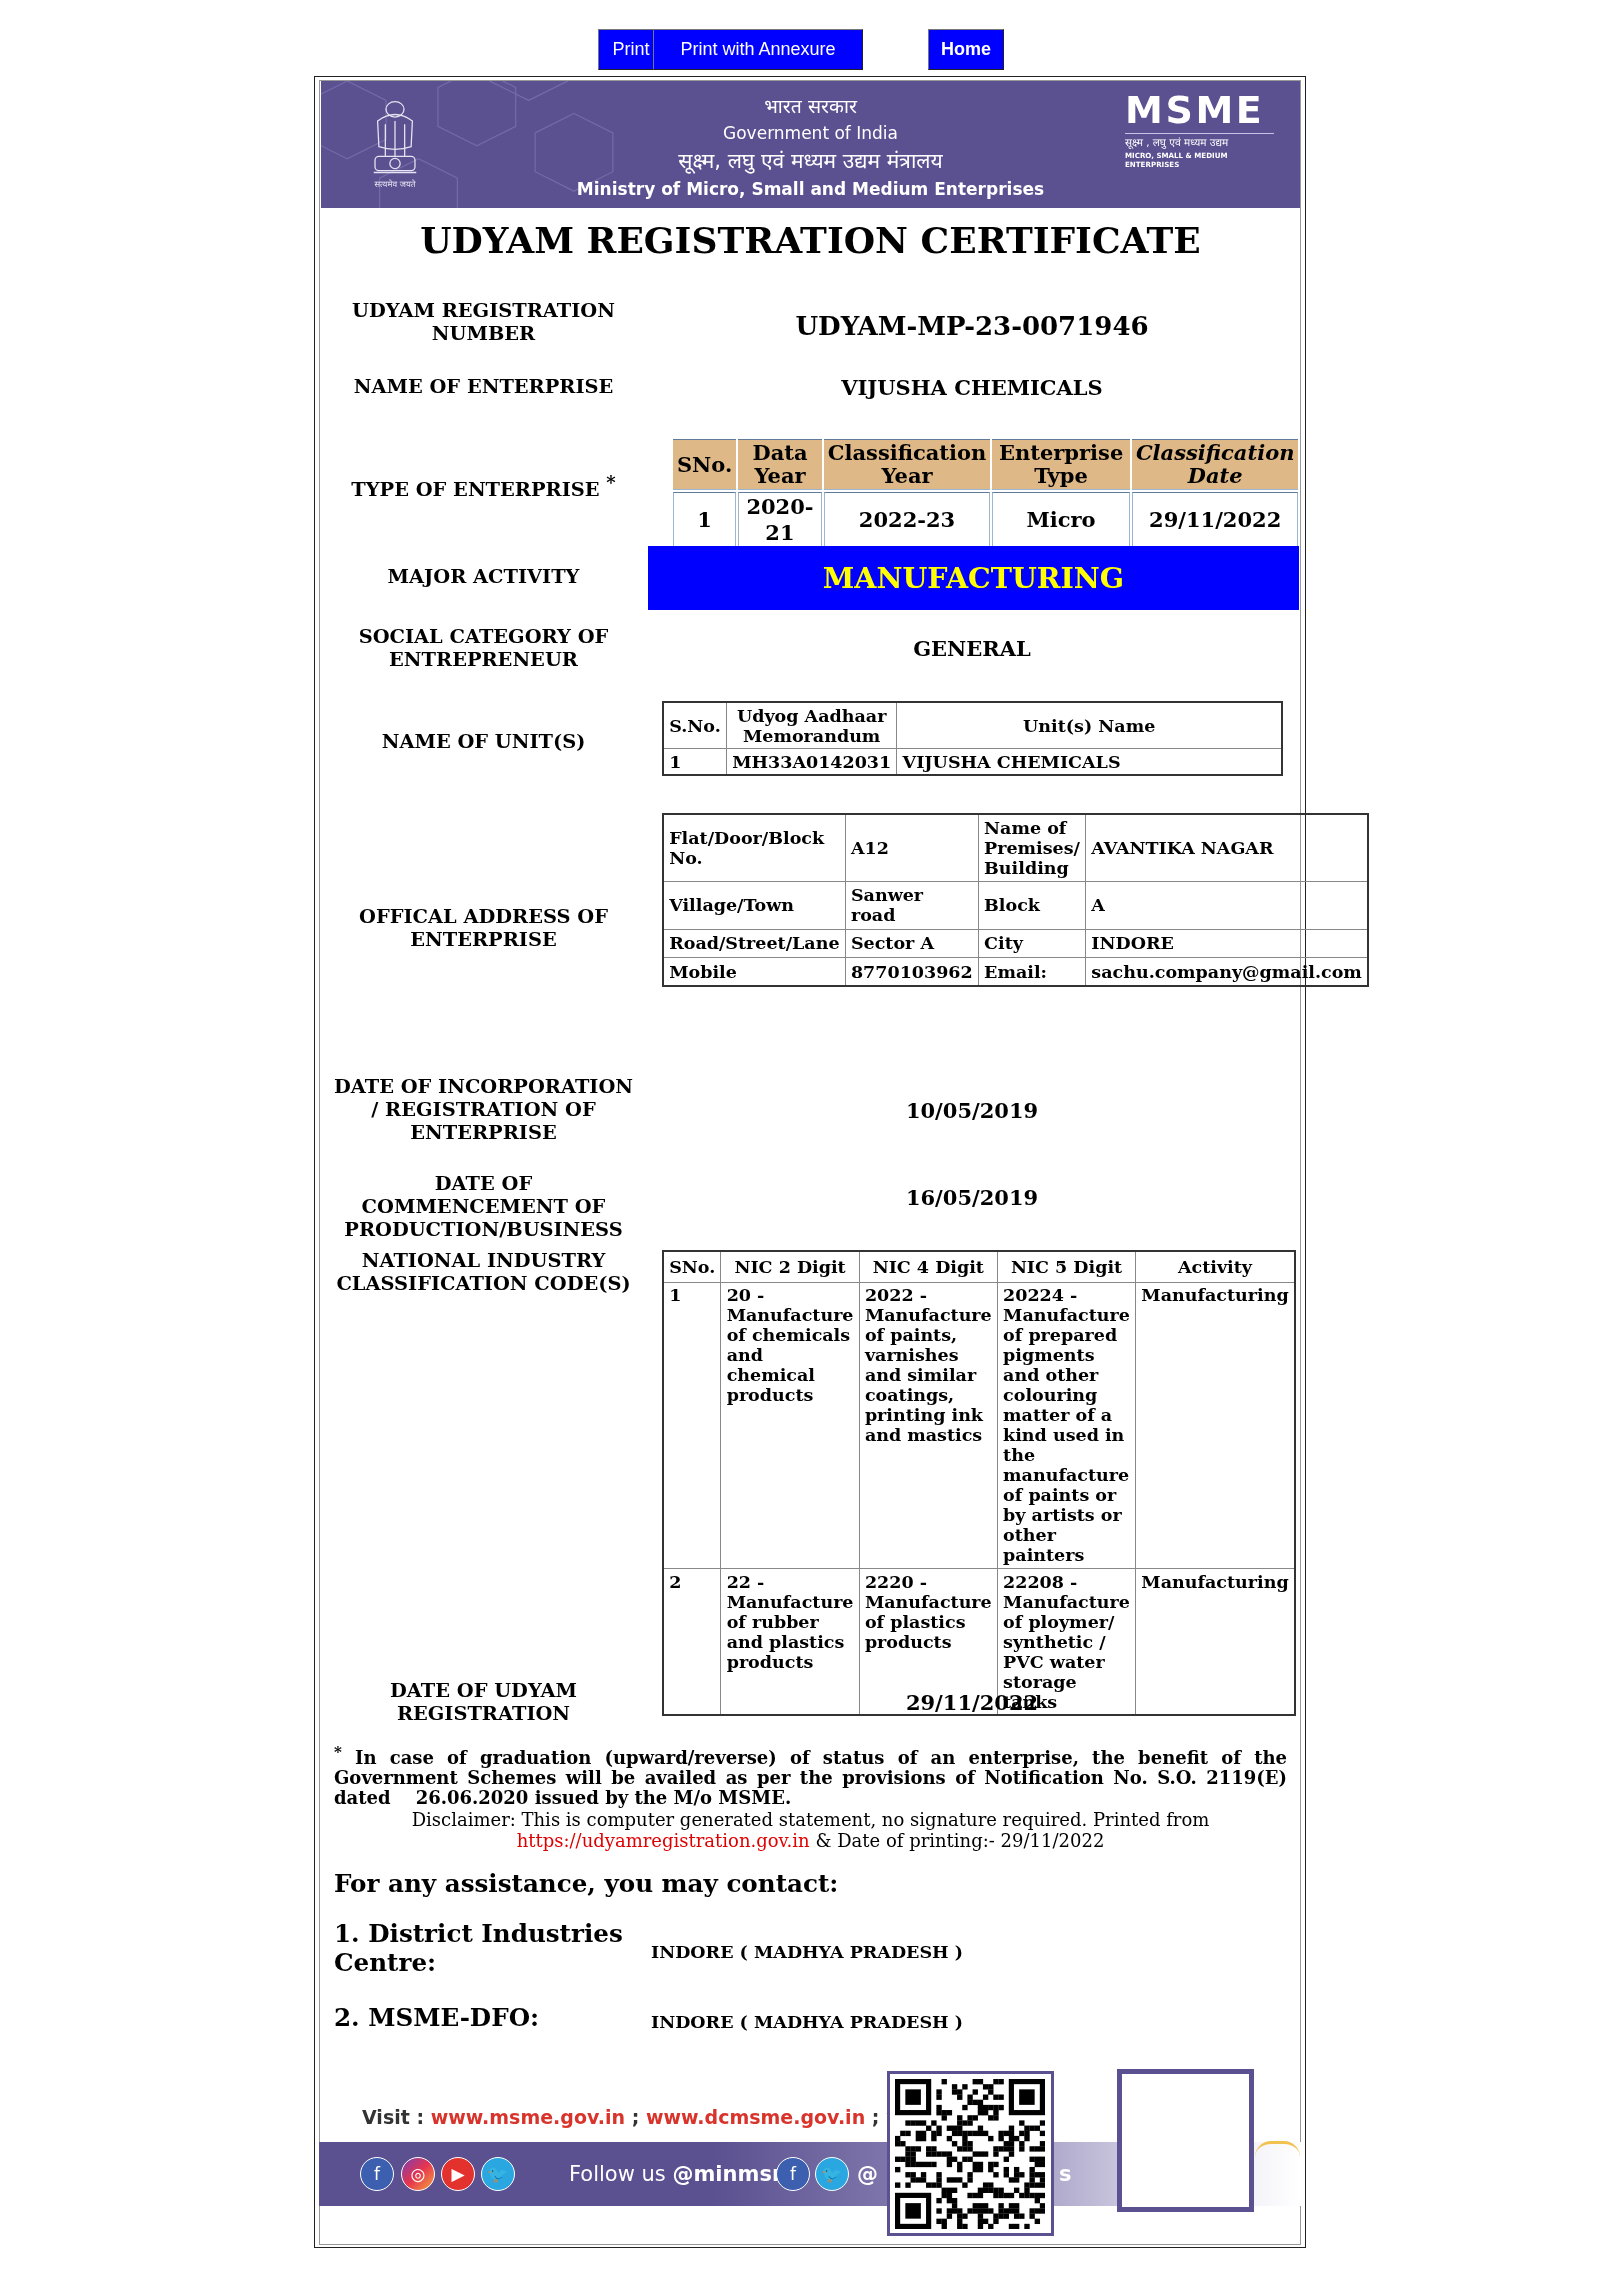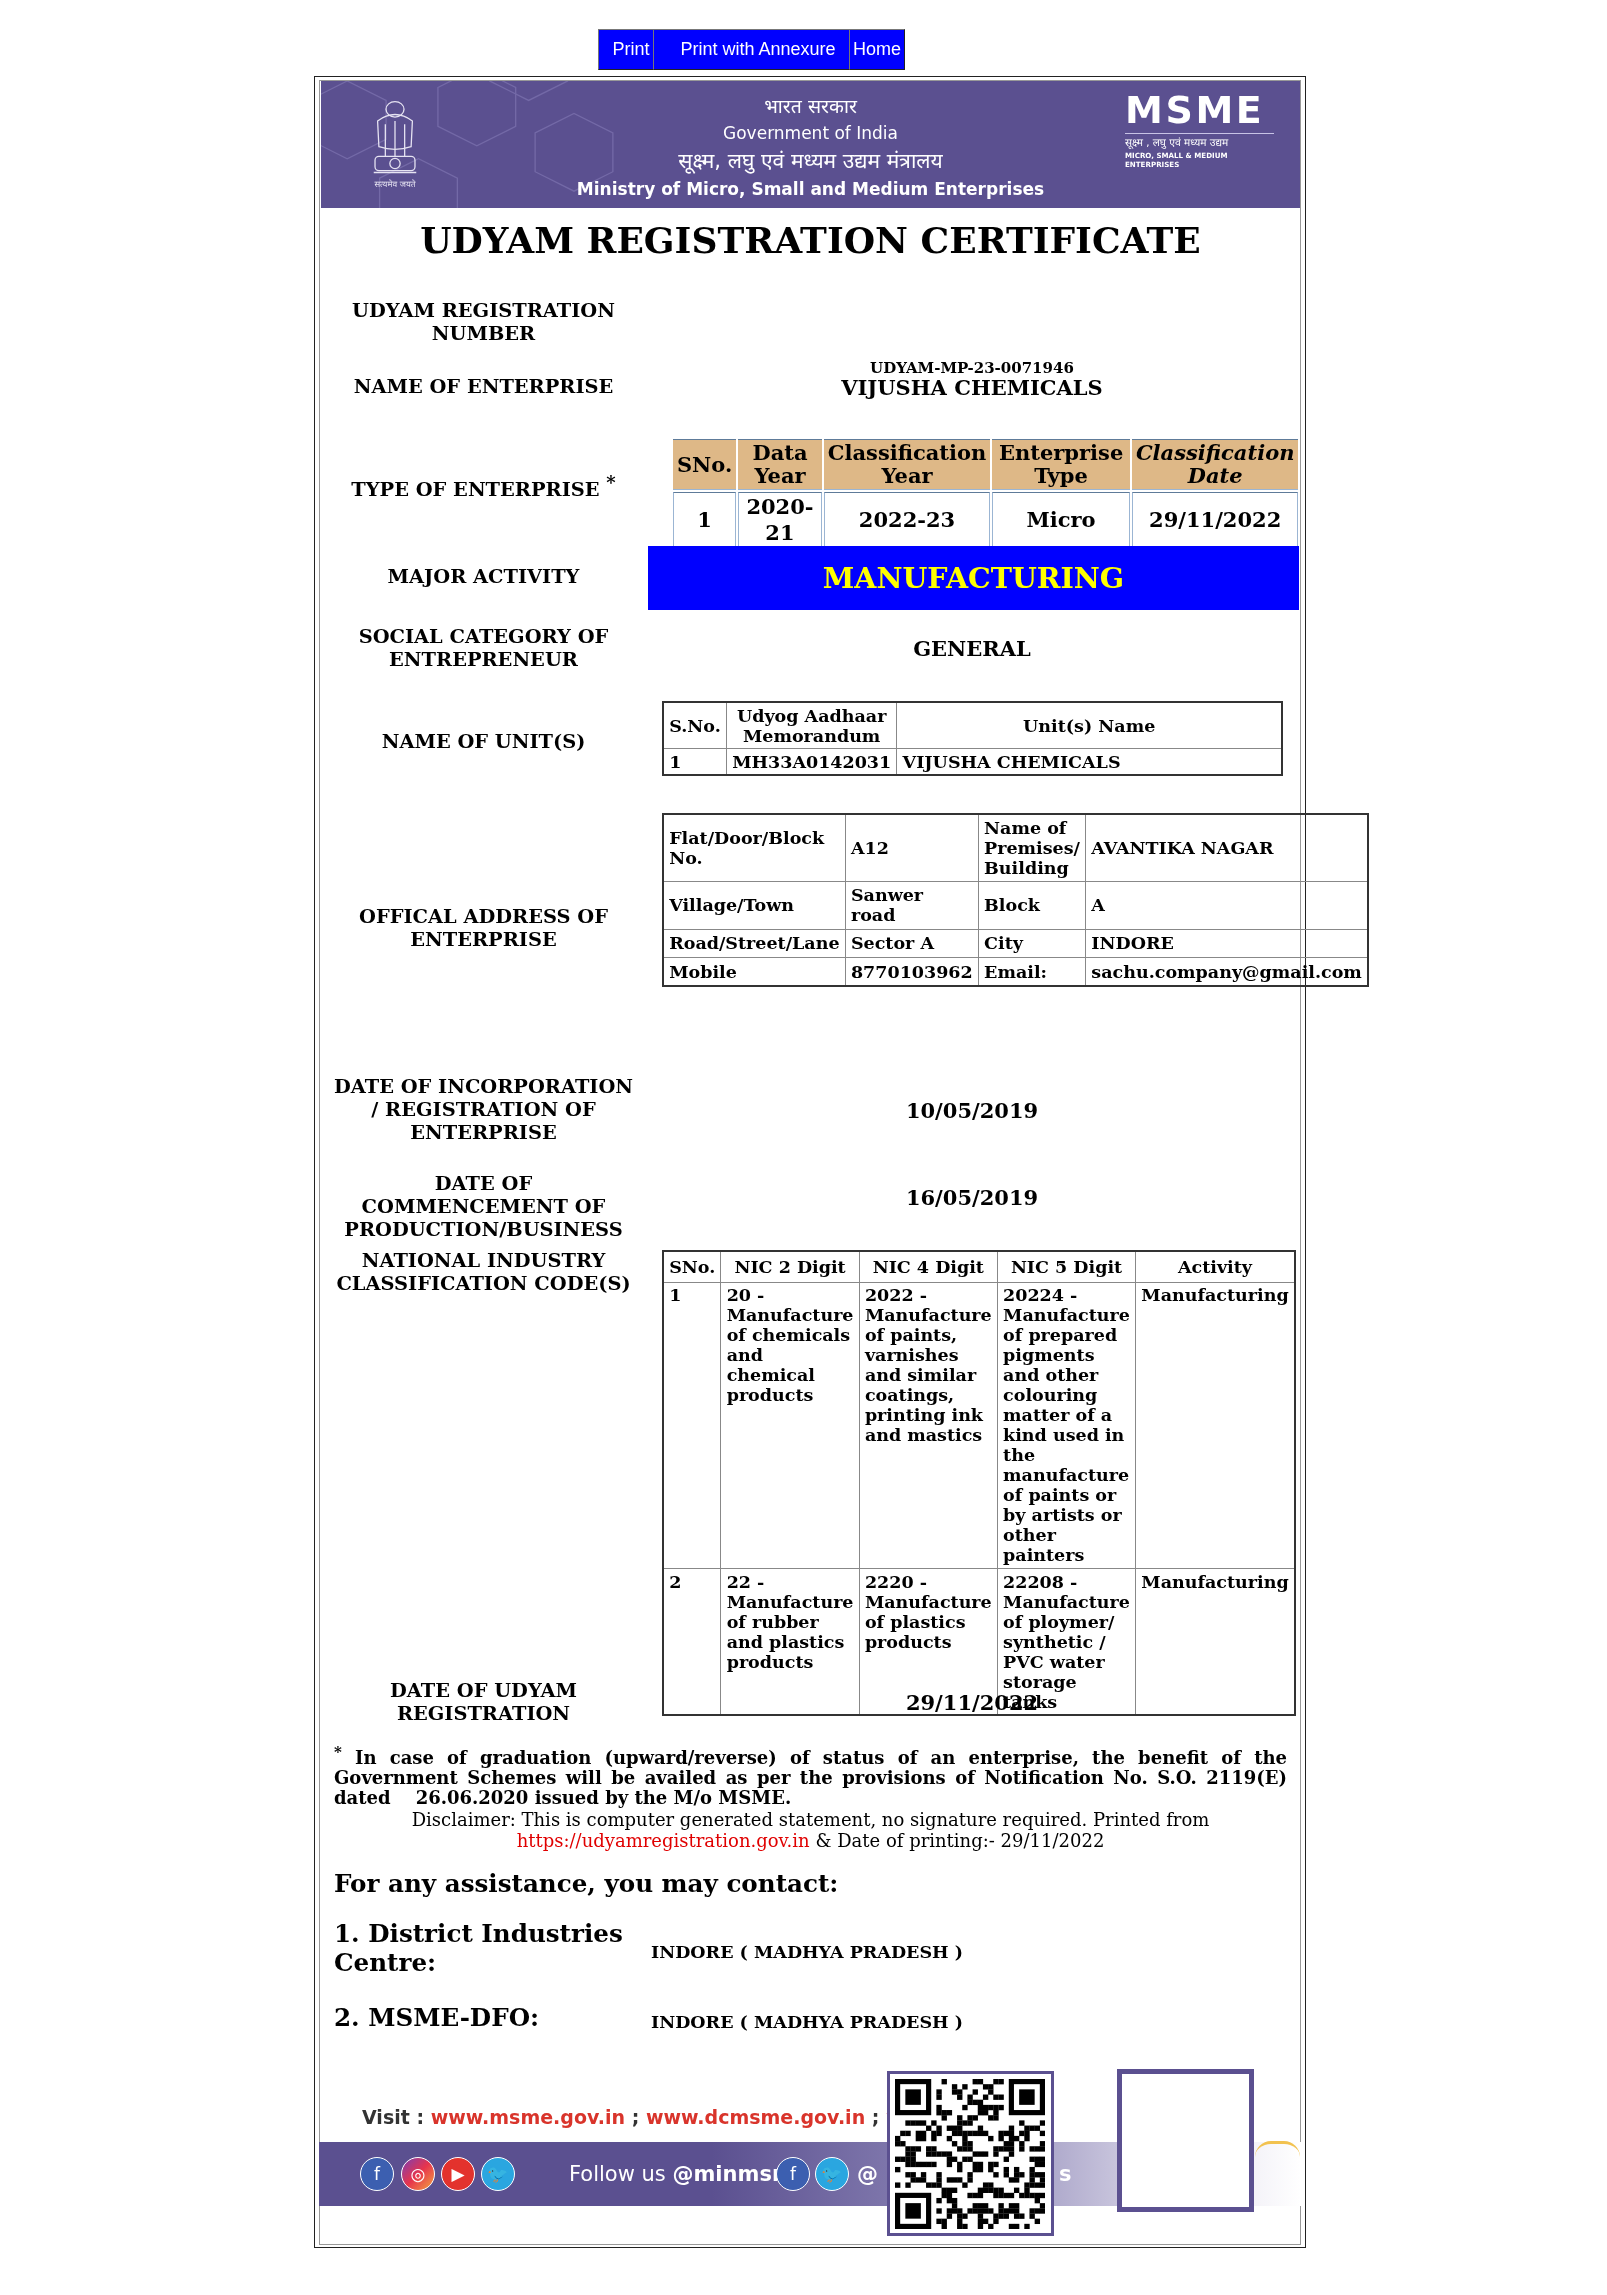--- a/index.html
+++ b/index.html
@@ -69,21 +69,21 @@
   .follow b { font-weight:bold; }
   .qr-box { position:absolute; left:887px; top:2071px; width:167px; height:165px; background:#fff; border:3.9px solid #5b5090; box-sizing:border-box; }
   .photo-box { position:absolute; left:1117px; top:2069px; width:137px; height:143px; background:#fff; border:5.2px solid #5b5090; box-sizing:border-box; }
   .gold-swoosh { position:absolute; left:1255px; top:2141px; width:45px; height:13px; border-top:3.9px solid #f2c24f; border-radius:26px 26px 0 0; }
 </style>
 </head>
 <body>
 
 <div class="btn" style="left:598px; width:66px;">Print</div>
 <div class="btn" style="left:653px; width:210px;">Print with Annexure</div>
-<div class="btn" style="left:849px; width:56px;">Home</div>
+<div class="btn" style="left:928px; width:76px;font-weight:bold;">Home</div>
 
 <div class="frame"></div>
 <div class="frame-inner"></div>
 
 <div class="banner">
   <svg class="hex" width="979" height="127" viewBox="0 0 1510 196">
     <g fill="none" stroke="#7a70ad" stroke-width="2" opacity="0.8">
       <polygon points="-20,30 40,0 100,30 100,90 40,120 -20,90"></polygon>
       <polygon points="90,150 150,120 210,150 210,210 150,240 90,210"></polygon>
       <polygon points="180,10 240,-20 300,10 300,70 240,100 180,70"></polygon>
@@ -111,21 +111,21 @@
   <div class="msme-logo">
     <div class="big">MSME</div>
     <div class="hi">सूक्ष्म , लघु एवं मध्यम उद्यम</div>
     <div class="en">MICRO, SMALL &amp; MEDIUM ENTERPRISES</div>
   </div>
 </div>
 
 <div class="title">UDYAM REGISTRATION CERTIFICATE</div>
 
 <div class="lbl" style="top:299px;">UDYAM REGISTRATION NUMBER</div>
-<div class="val" style="top:311px; font-size:15px;margin-top:48px;">UDYAM-MP-23-0071946</div>
+<div class="val" style="top:311px; font-size:26px;">UDYAM-MP-23-0071946</div>
 
 <div class="lbl" style="top:375px;">NAME OF ENTERPRISE</div>
 <div class="val" style="top:375px;">VIJUSHA CHEMICALS</div>
 
 <div class="lbl" style="top:471px;">
   <span>TYPE OF ENTERPRISE</span>
   <sup style="font-size:18px;">*</sup>
 </div>
 <table class="ttable">
   <tbody>

